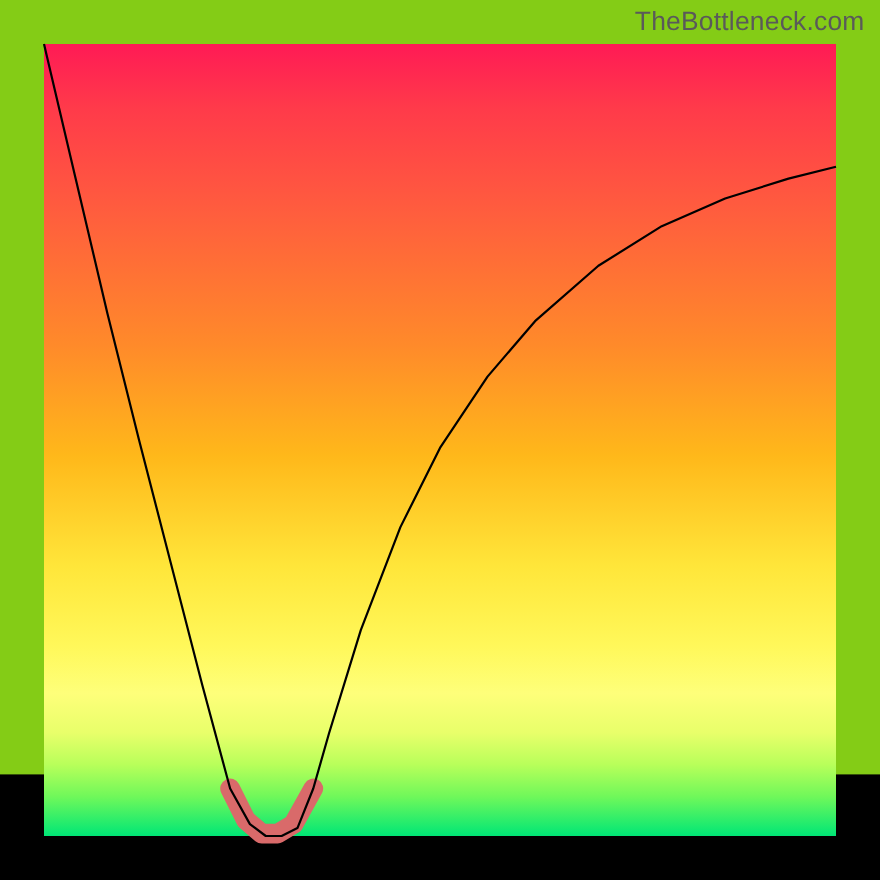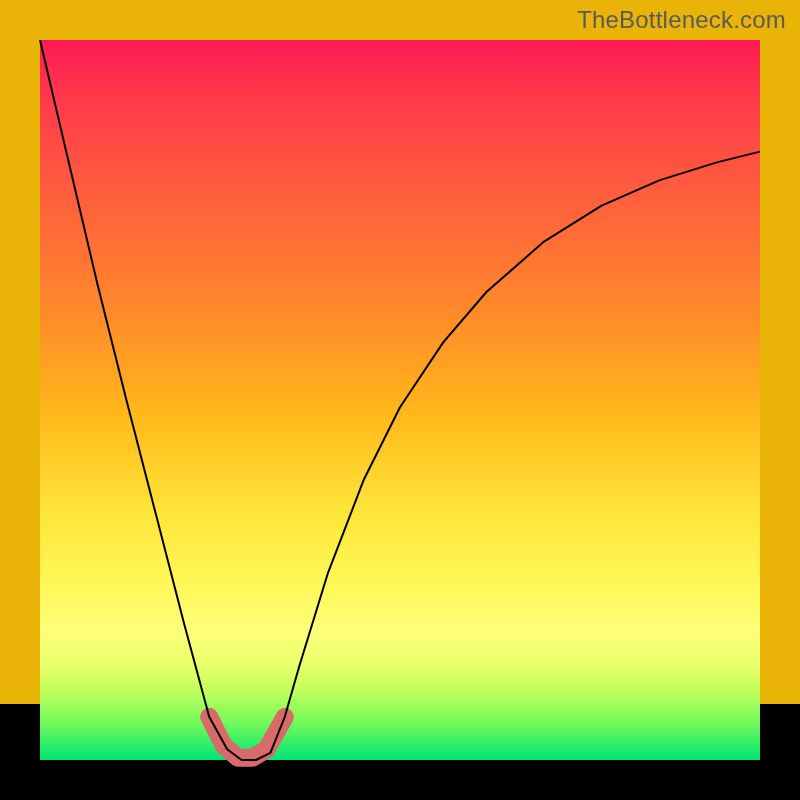--- a/index.html
+++ b/index.html
@@ -10,21 +10,21 @@
     background: #000;
     overflow: hidden;
     font-family: Arial, Helvetica, sans-serif;
   }
   .frame {
     position: absolute;
     left: 0;
     top: 0;
     width: 800px;
     height: 704px;
-    background: #eab308;
+    background: #84cc16;
   }
   .plot {
     position: absolute;
     left: 40px;
     top: 40px;
     width: 720px;
     height: 720px;
     
     background: linear-gradient(
       to bottom,

